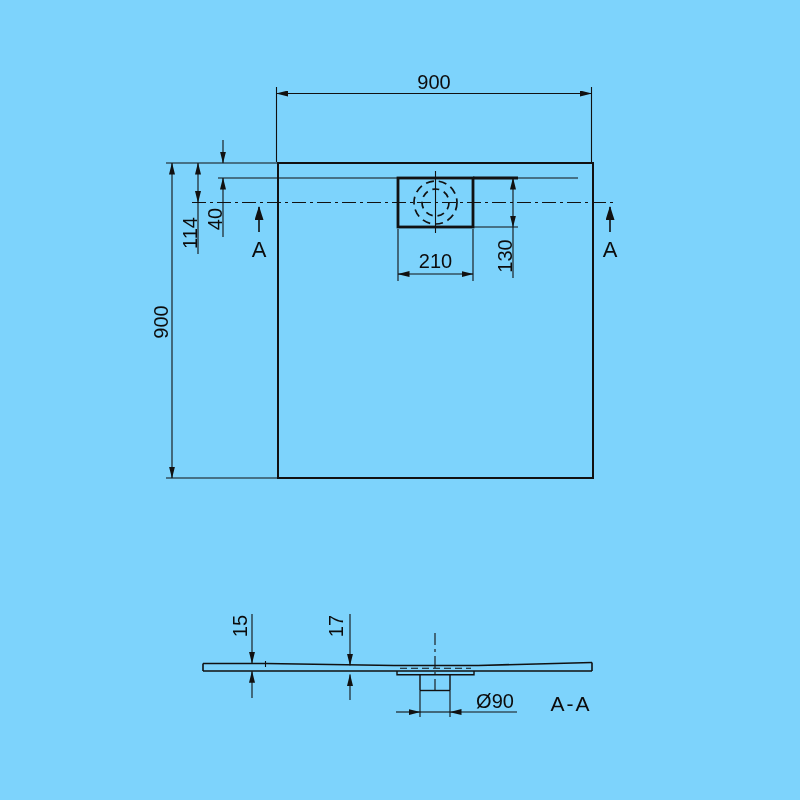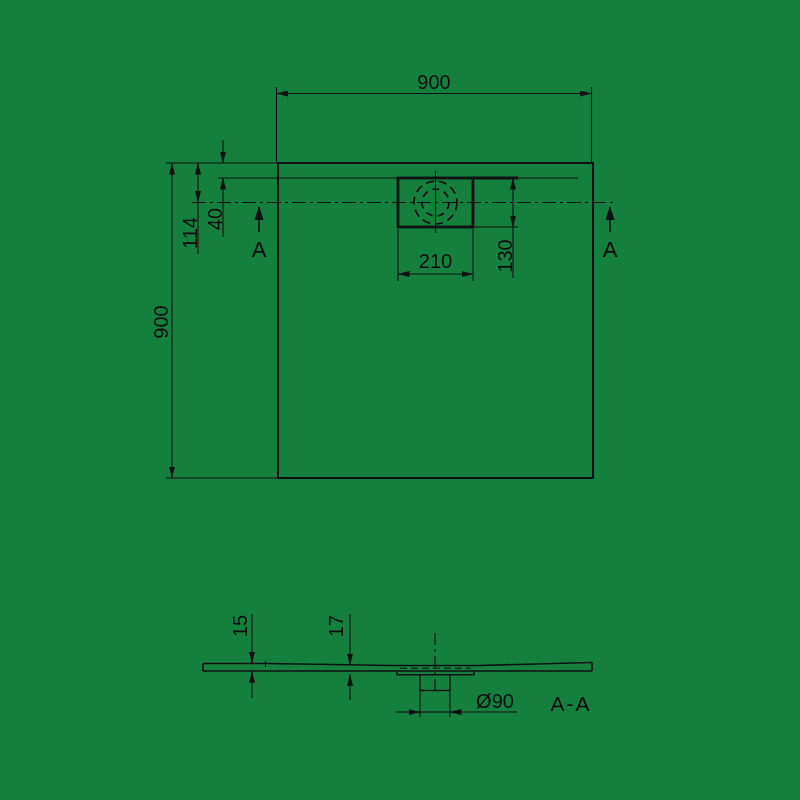--- a/index.html
+++ b/index.html
@@ -1,16 +1,16 @@
 <!DOCTYPE html>
 <html><head>
 <meta charset="utf-8">
 <style>
   html,body{margin:0;padding:0;background:#ffffff;}
-  .stage{position:relative;width:800px;height:800px;background:#15803d;overflow:hidden;}
+  .stage{position:relative;width:800px;height:800px;background:#7dd3fc;overflow:hidden;}
   svg{position:absolute;left:0;top:0;}
   svg line, svg rect, svg circle, svg path{stroke:#111111;fill:none;}
   .thick{stroke-width:2.8;}
   .outline{stroke-width:2;}
   .profile{stroke-width:1.6;}
   .thin{stroke-width:1.1;}
   .dim{stroke-width:1.1;}
   .arrowfill{fill:#111111;stroke:none;}
   text{fill:#0c0c0c;font-family:"Liberation Sans","DejaVu Sans",sans-serif;}
   .dimtext{font-size:20px;}

